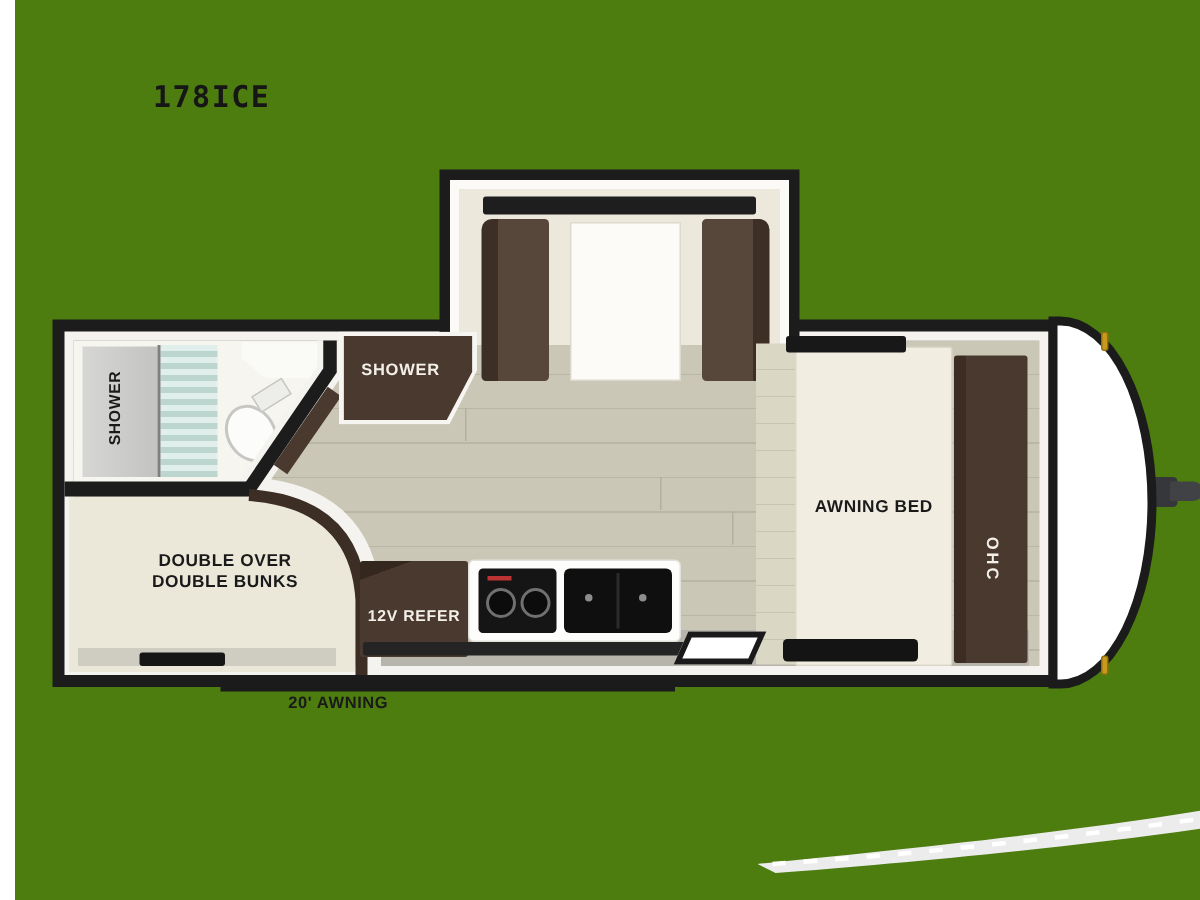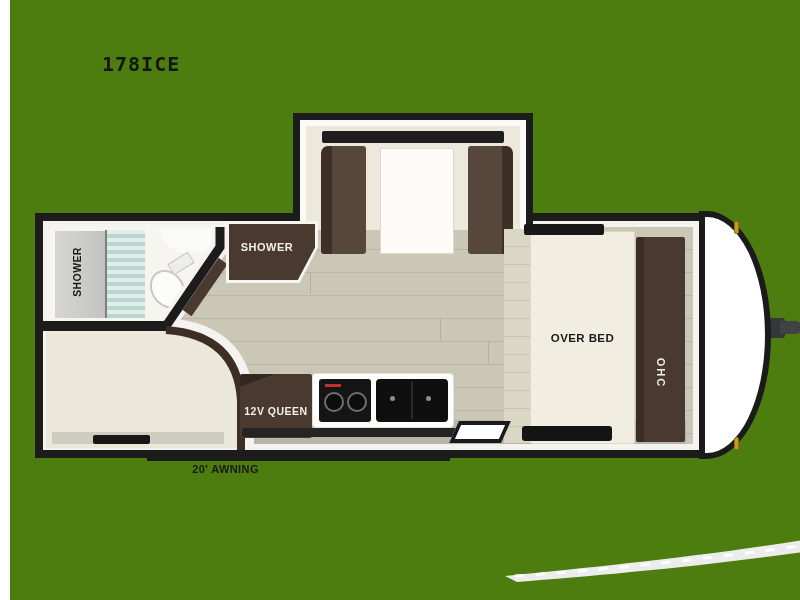--- a/index.html
+++ b/index.html
@@ -140,43 +140,45 @@
     <path d="M210 227 L210 247 L154 329" stroke="#f4f3ef" stroke-width="17" fill="none"></path>
     <path d="M156 326 Q232 331 236 400 L236 450" stroke="#f4f3ef" stroke-width="16" fill="none"></path>
     <path d="M210 227 L210 247 L154 329" stroke="#1c1c1c" stroke-width="9" fill="none"></path>
     <path d="M33 326 L160 326" stroke="#1c1c1c" stroke-width="10" fill="none"></path>
     <path d="M156 330 Q227 335 231 400 L231 450" stroke="#3c2e25" stroke-width="8" fill="none"></path>
     <path d="M213 261 L177 313" stroke="#4a392e" stroke-width="11" fill="none"></path>
   </svg>
 
   <div class="bunk-strip"></div>
   <div class="bunk-window"></div>
+  <div class="bunk-label lbl ml">DOUBLE OVER
+DOUBLE BUNKS</div>
 
   <div class="pantry-trim"></div>
   <div class="pantry"></div>
   <div class="pantry-label wlbl">SHOWER</div>
 
   <div class="refer"></div>
-  <div class="refer-label wlbl">12V QUEEN</div>
+  <div class="refer-label wlbl">12V REFER</div>
   <div class="kitchen-counter"></div>
   <div class="cooktop">
     <div class="stove-brand"></div>
     <div class="burner1"></div>
     <div class="burner2"></div>
   </div>
   <div class="sink">
     <div class="sink-divider"></div>
     <div class="faucet1"></div>
     <div class="faucet2"></div>
   </div>
   <div class="counter-edge"></div>
 
   <div class="bed-steps"></div>
   <div class="queen-bed"></div>
-  <div class="bed-label lbl">OVER BED</div>
+  <div class="bed-label lbl">AWNING BED</div>
   <div class="ohc"></div>
   <div class="ohc-label wlbl">OHC</div>
   <div class="bed-window-top"></div>
   <div class="bed-window-bottom"></div>
   <div class="entry-door"></div>
 
   <div class="hitch-base"></div>
   <div class="hitch-arm"></div>
   <div class="front-cap"></div>
   <div class="marker-top"></div>

